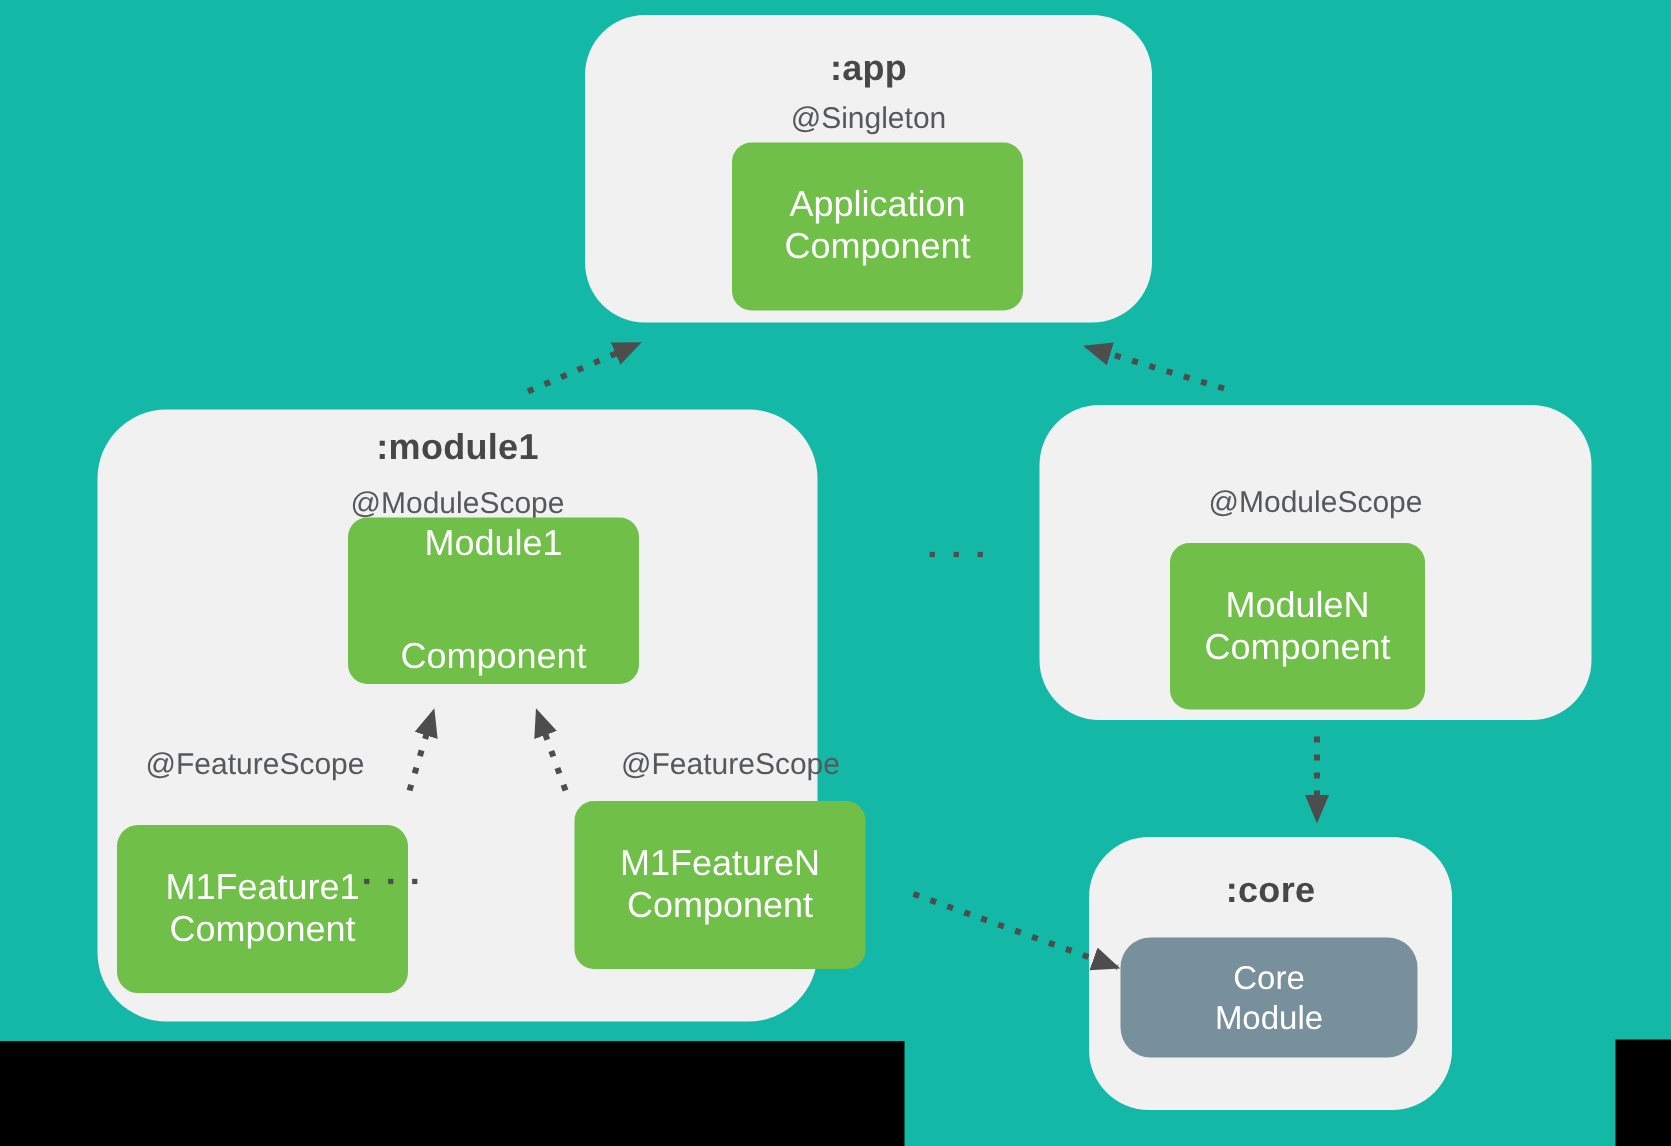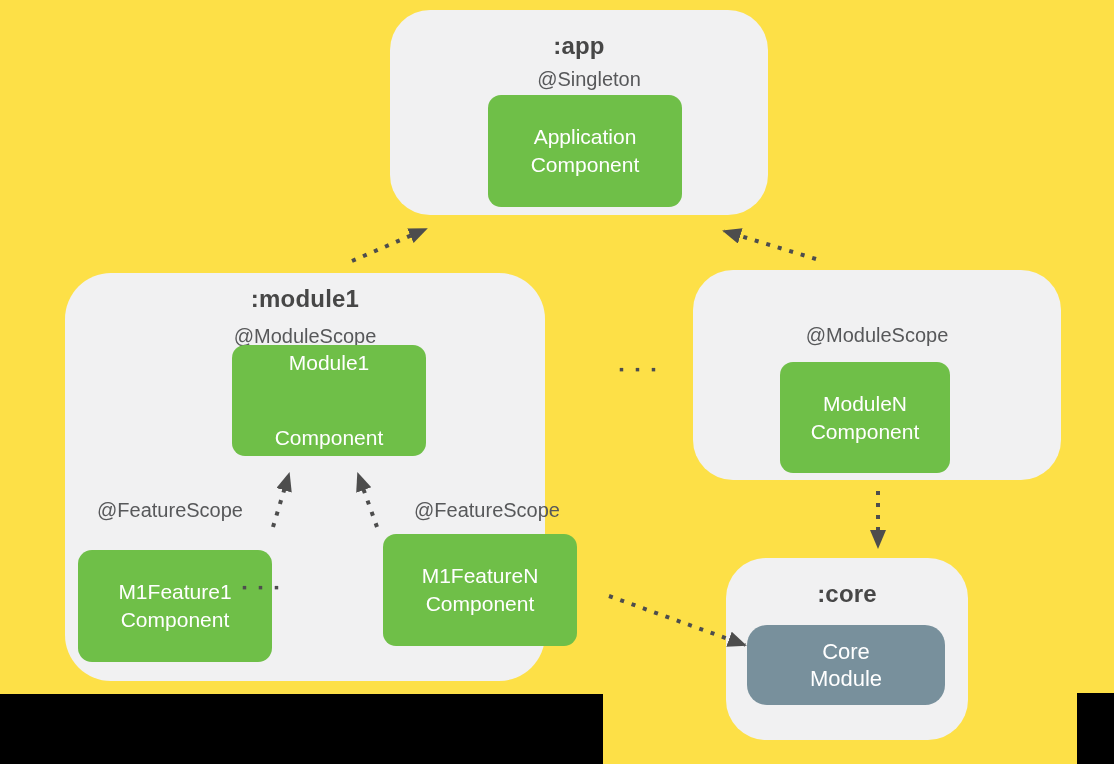--- a/index.html
+++ b/index.html
@@ -1,54 +1,54 @@
 <!DOCTYPE html>
 <html><head>
 <meta charset="utf-8">
 <style>
   html,body { margin:0; padding:0; background:#ffffff; }
   .canvas {
-    position:relative; width:1114px; height:764px; background:#fde047;
+    position:relative; width:1114px; height:764px; background:#14b8a6;
     font-family:"Liberation Sans", sans-serif; overflow:hidden;
   }
   .panel { position:absolute; background:#f1f1f2; border-radius:40px; }
   #panel-app     { left:390px; top:10px;  width:378px; height:205px; }
   #panel-module1 { left:65px;  top:273px; width:480px; height:408px; border-radius:46px; }
   #panel-moduleN { left:693px; top:270px; width:368px; height:210px; }
   #panel-core    { left:726px; top:558px; width:242px; height:182px; }
 
   .panel-title {
     position:absolute; left:0; width:100%; text-align:center;
     font-size:24px; font-weight:bold; color:#474747; letter-spacing:0.2px;
   }
   .scope-label {
     position:absolute; text-align:center; font-size:20px; color:#57585a;
   }
   .full { left:0; width:100%; }
 
   .gbox {
     position:absolute; background:#6fbf48; border-radius:13px; color:#ffffff;
     display:flex; flex-direction:column; align-items:center; justify-content:center;
-    text-align:center; font-size:21px; line-height:28px;
+    text-align:center; font-size:24px; line-height:28px;
   }
   #box-application { left:98px;  top:85px;  width:194px; height:112px; }
   #box-module1     { left:167px; top:72px;  width:194px; height:111px;gap:47px; }
   #box-moduleN     { left:87px;  top:92px;  width:170px; height:111px; }
   #box-feature1    { left:13px;  top:277px; width:194px; height:112px;border-radius:14px; }
   #box-featureN    { left:318px; top:261px; width:194px; height:112px; }
   #box-core {
     position:absolute; left:21px; top:67px; width:198px; height:80px;
     background:#78909c; border-radius:20px; color:#ffffff;
     display:flex; flex-direction:column; align-items:center; justify-content:center;
     text-align:center; font-size:22px; line-height:27px;
   }
 
   #fs-left  { left:10px;  top:226px; width:190px; }
   #fs-right { left:327px; top:226px; width:190px; }
-  #title-app { top:22px; }      #scope-app { top:58px;margin-left:10px; }
+  #title-app { top:22px; }      #scope-app { top:58px; }
   #title-m1  { top:12px; }      #scope-m1  { top:52px; }
   #title-mN  { top:14px; }      #scope-mN  { top:54px; }
   #title-core{ top:22px; }
 
   .dots {
     position:absolute; color:#4d4d4d; font-size:14px; letter-spacing:11px;
     text-align:center; line-height:14px;
   }
   #ellipsis-modules  { left:598px; top:362px; width:90px; }
   #ellipsis-features { left:221px; top:580px; width:90px; }

